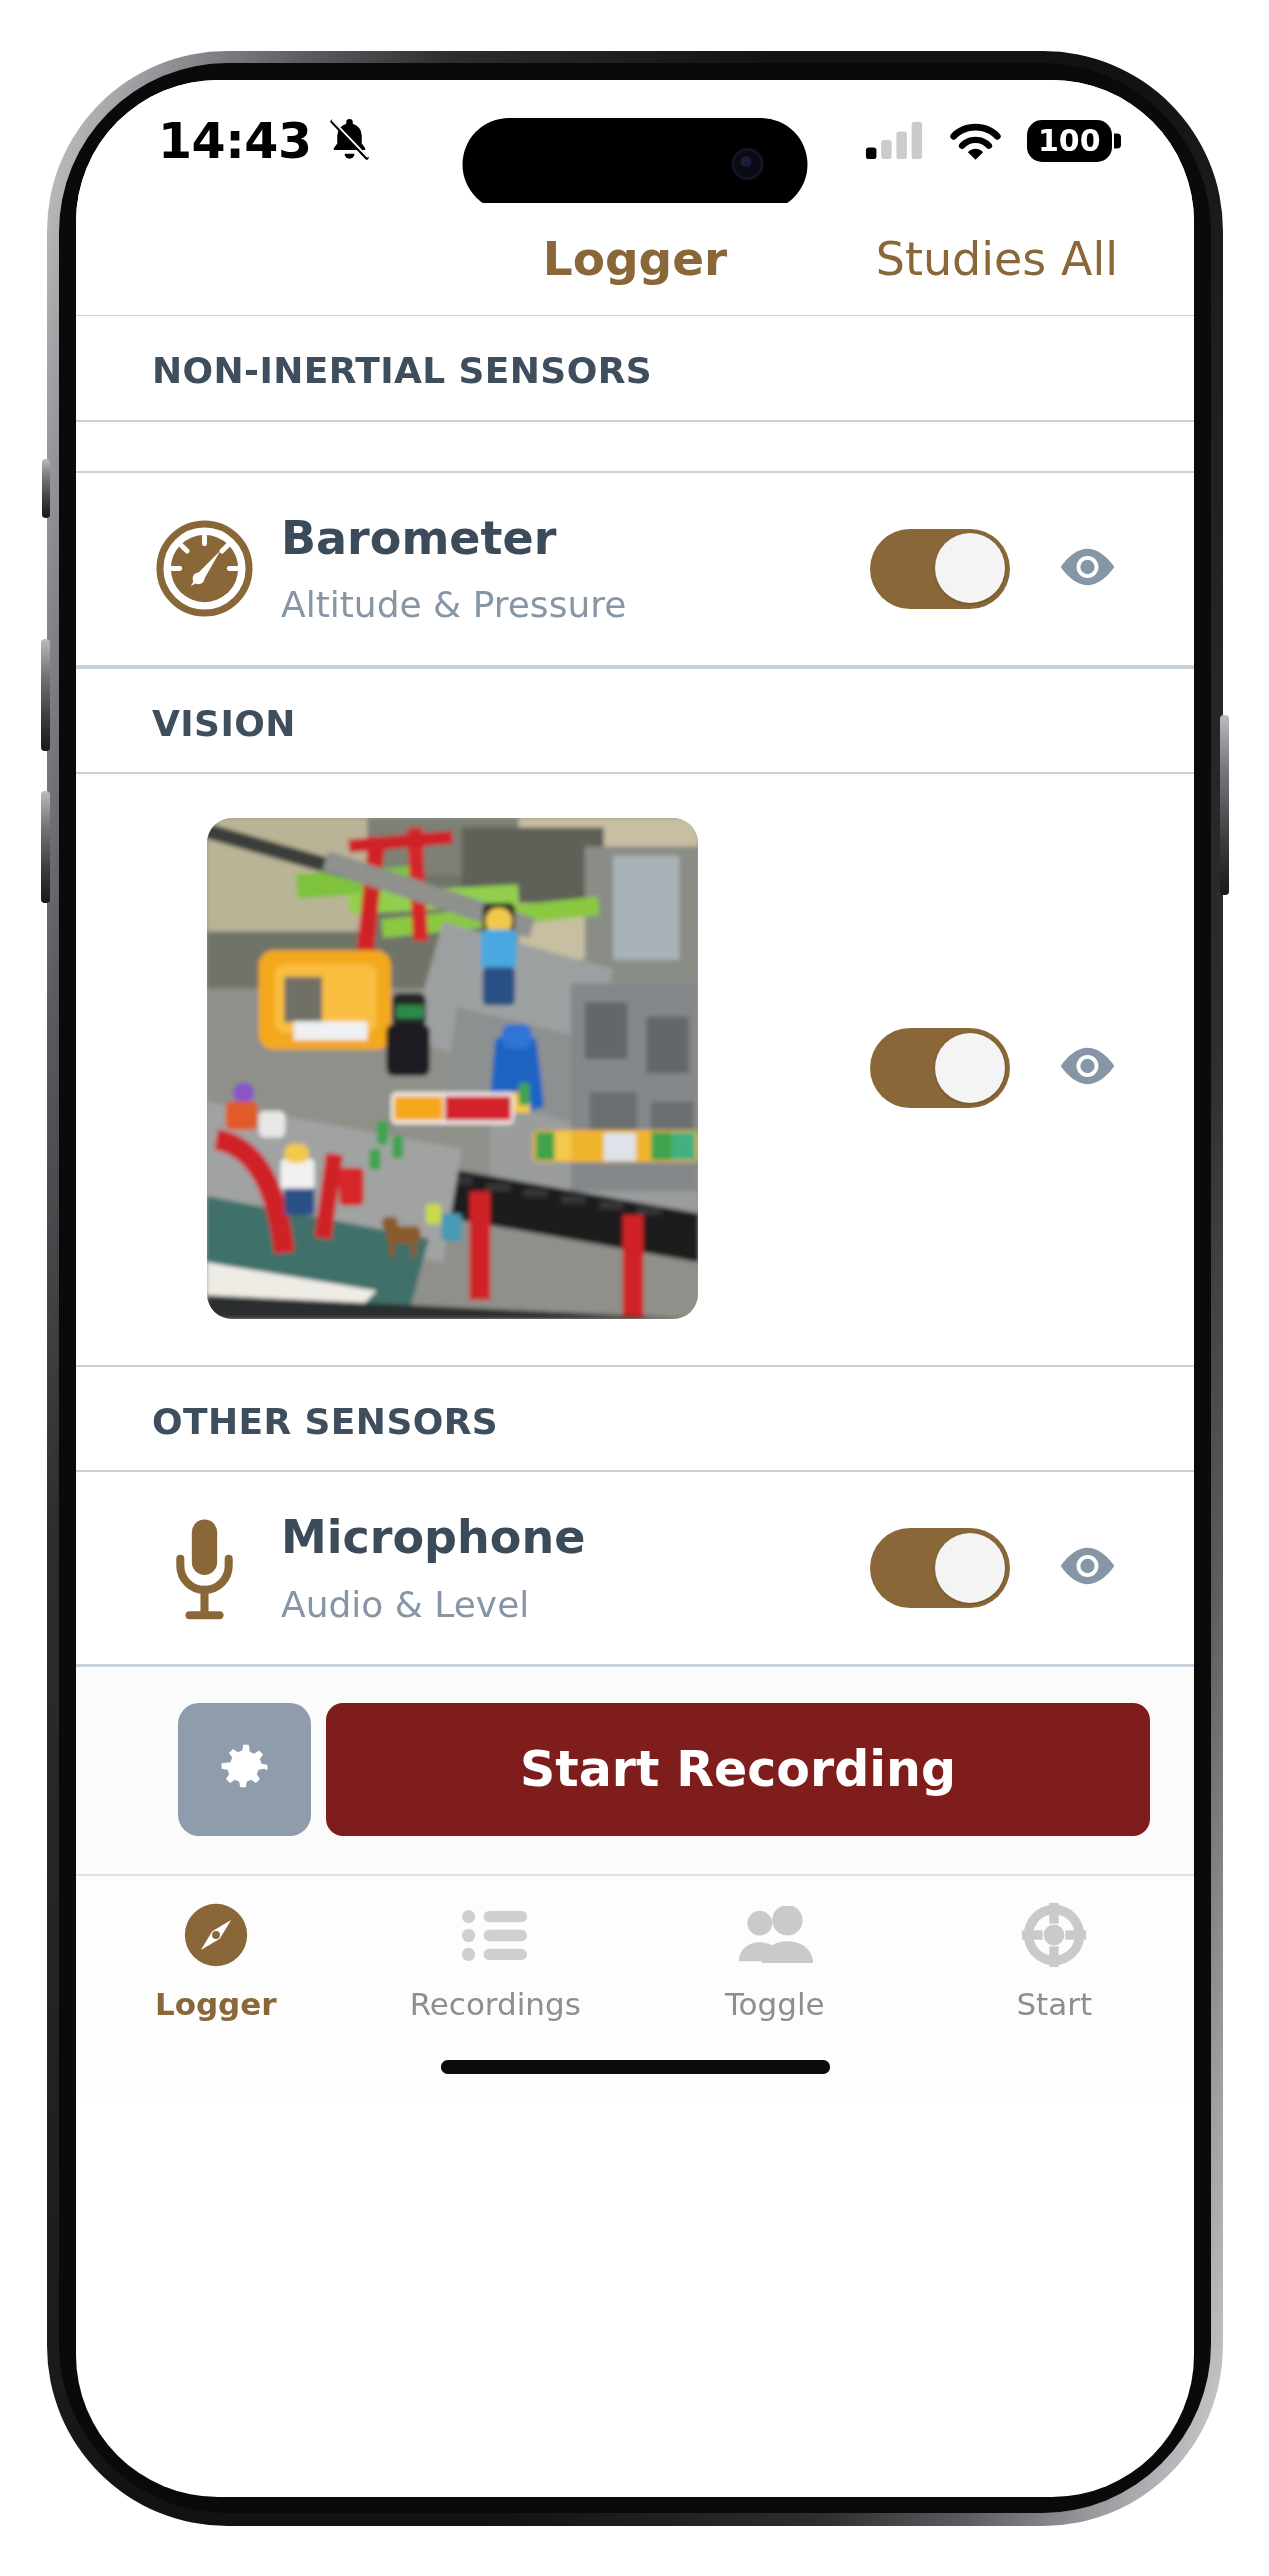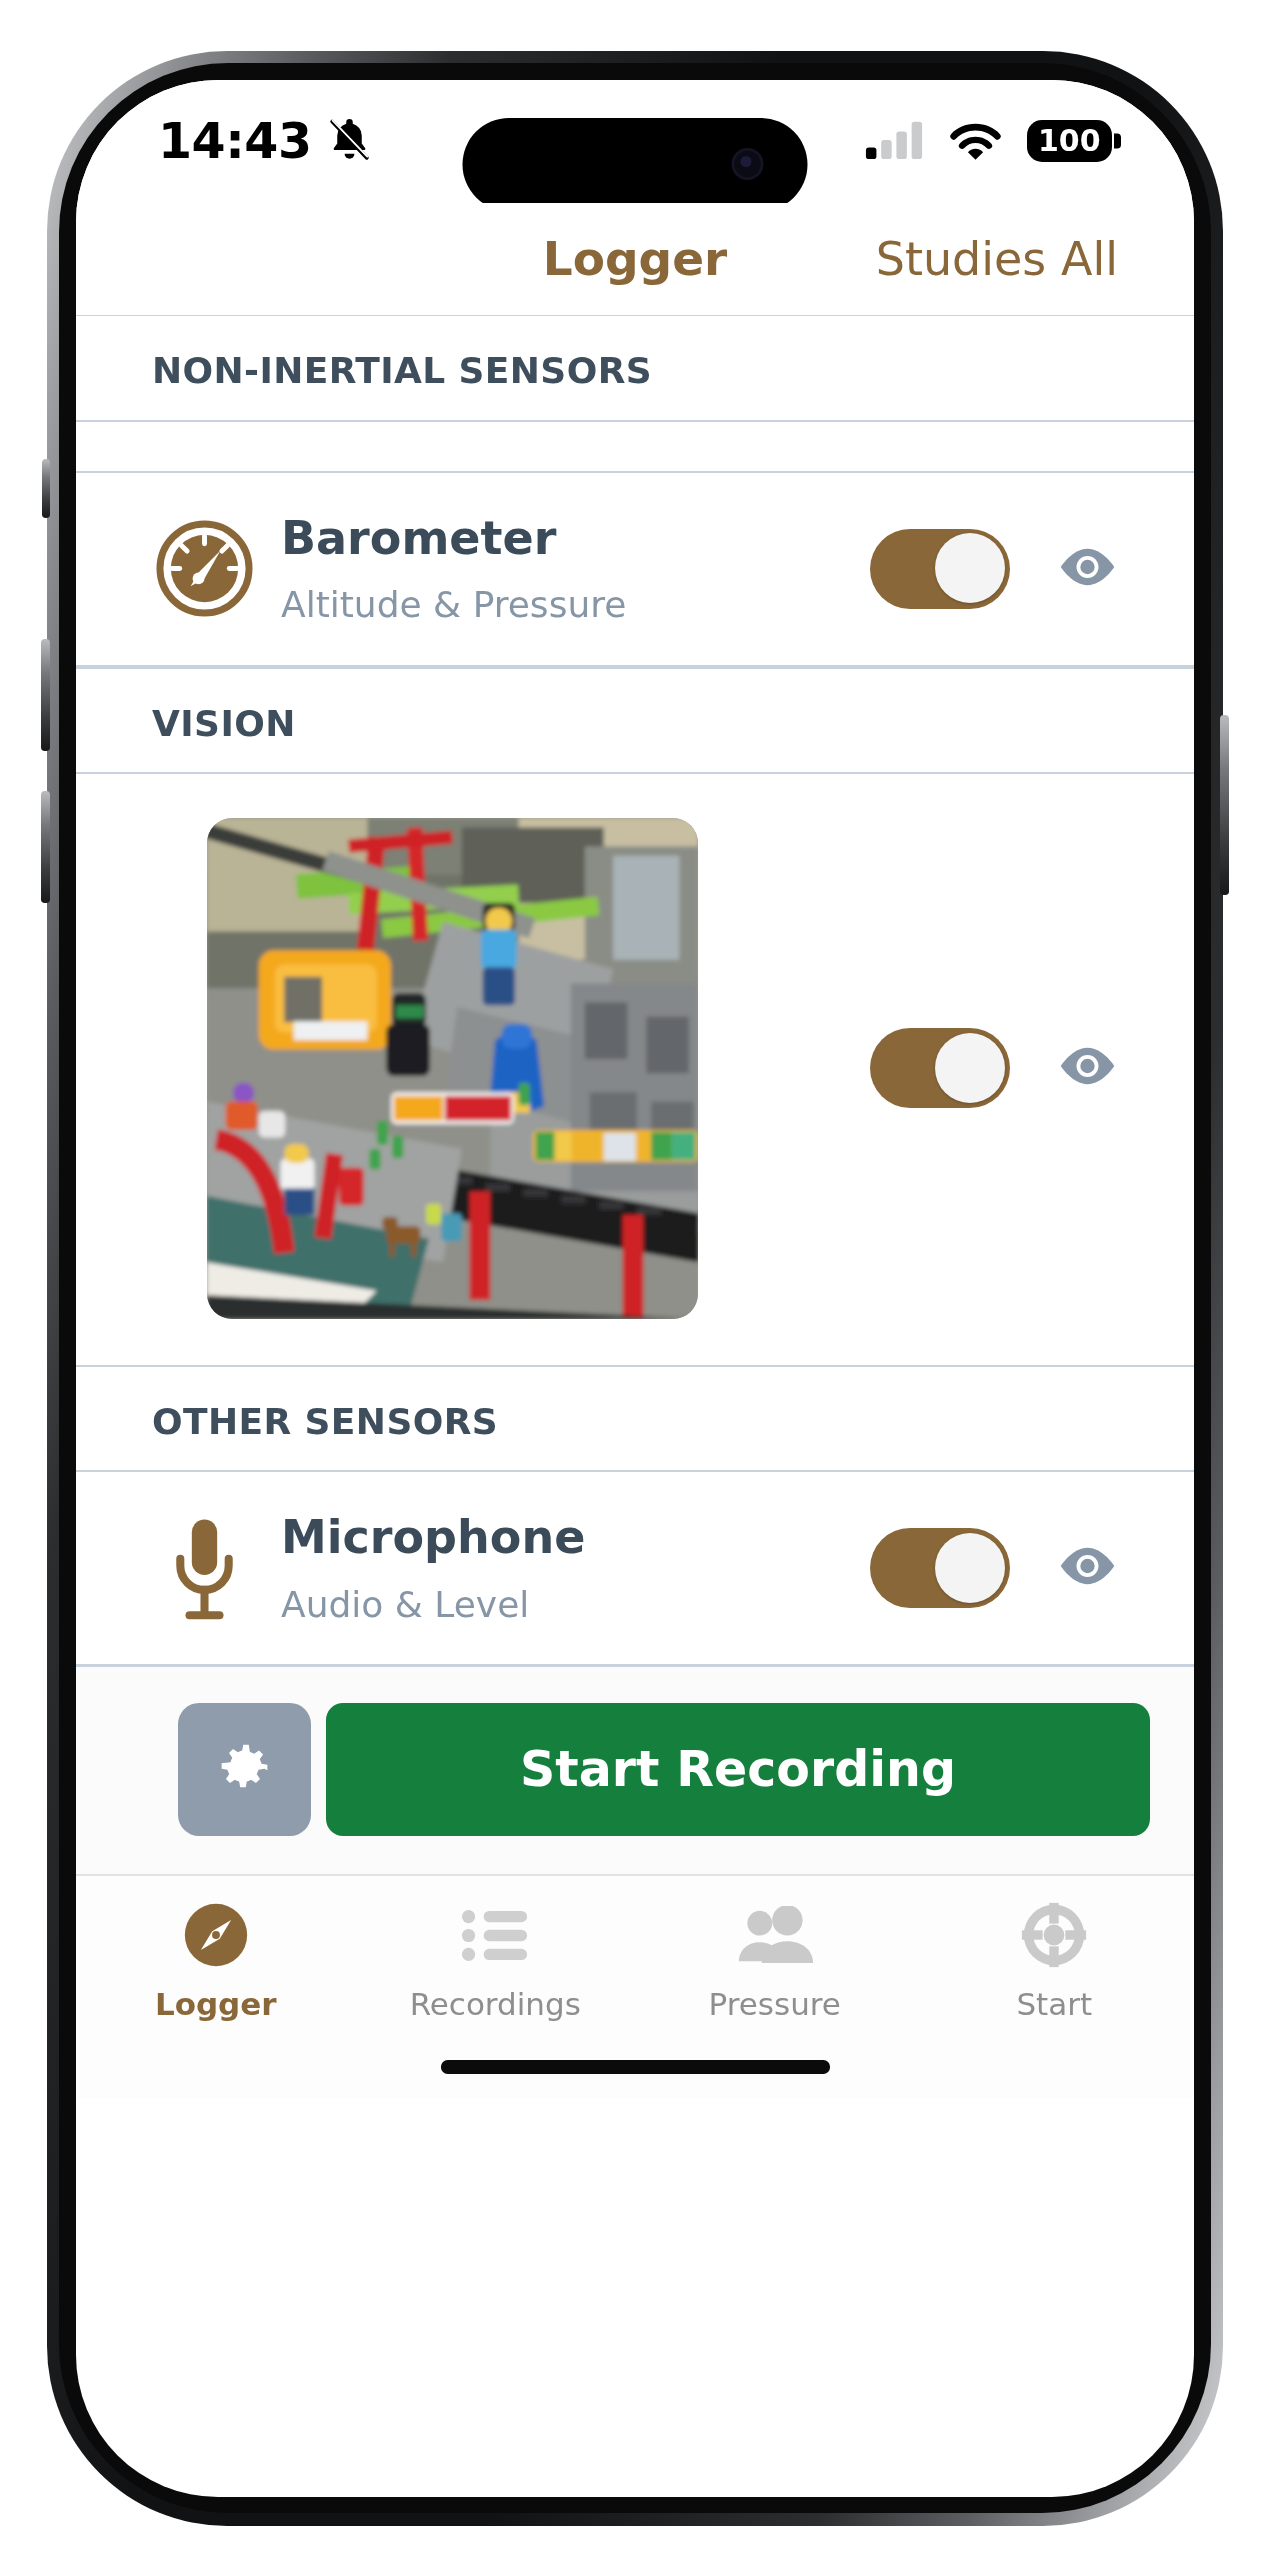--- a/index.html
+++ b/index.html
@@ -146,21 +146,21 @@
     padding:36px 44px 38px 102px;
     background:#fbfbfb;
   }
   .gear-btn{
     width:133px; height:133px; border-radius:21px;
     background:#8f9cab; display:flex; align-items:center; justify-content:center;
     flex:0 0 133px;
   }
   .record-btn{
     flex:1 1 auto; height:133px; border-radius:17px;
-    background:#15803d; display:flex; align-items:center; justify-content:center;
+    background:#7f1d1d; display:flex; align-items:center; justify-content:center;
     color:#fff; font-size:49px; font-weight:700;
   }
 
   
   .tabbar-sep{ height:1.9px; background:#e2e2e2; }
   .tabbar{
     display:flex; background:#fdfdfd; padding:21px 0 17px 0;
   }
   .tab{
     flex:1 1 0; display:flex; flex-direction:column;
@@ -486,21 +486,21 @@
 
       <div class="tab">
         <div class="tab-icon">
           <svg width="80" height="59" viewBox="0 0 84 62">
             <circle cx="26" cy="18" r="13" fill="#cacaca"></circle>
             <circle cx="55" cy="15" r="16" fill="#cacaca"></circle>
             <path d="M4 58c0-12 10-20 22-20s22 8 22 20z" fill="#cacaca"></path>
             <path d="M28 60c0-14 12-23 27-23s27 9 27 23z" fill="#cacaca"></path>
           </svg>
         </div>
-        <div class="tab-label">Pressure</div>
+        <div class="tab-label">Toggle</div>
       </div>
 
       <div class="tab">
         <div class="tab-icon">
           <svg width="68" height="68" viewBox="0 0 72 72">
             <circle cx="36" cy="36" r="32" fill="#cacaca"></circle>
             <circle cx="36" cy="36" r="22" fill="#fdfdfd"></circle>
             <circle cx="36" cy="36" r="11" fill="#cacaca"></circle>
             <rect x="31" y="2" width="10" height="22" fill="#cacaca"></rect>
             <rect x="31" y="48" width="10" height="22" fill="#cacaca"></rect>

